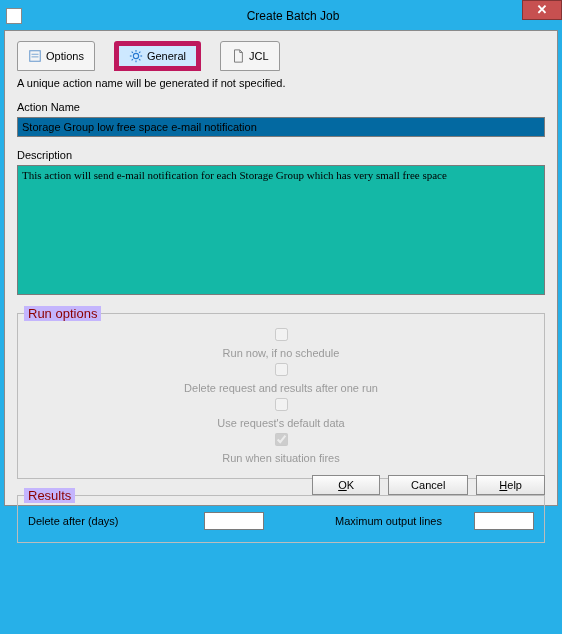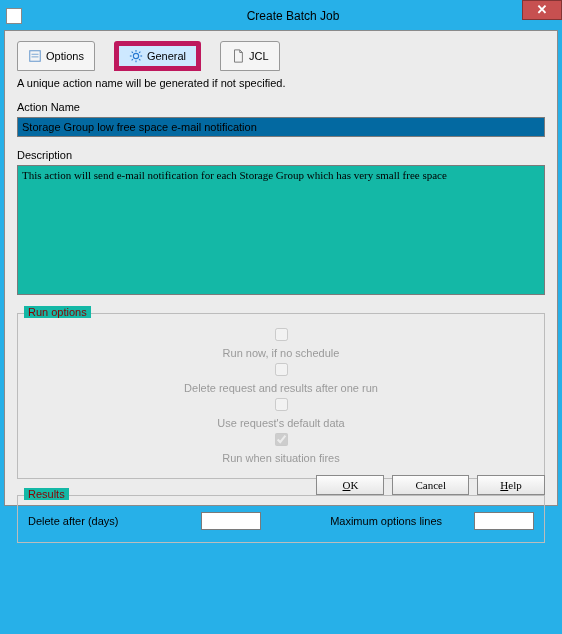--- a/index.html
+++ b/index.html
@@ -115,24 +115,24 @@
   .group {
     border: 1px solid #bcbcbc;
     margin-top: 16px;
     padding: 10px 10px 10px 10px;
     position: relative;
   }
   .group-title {
     position: absolute;
     top: -8px;
     left: 6px;
-    background: #14b8a6;
+    background: #c4b5fd;
     padding: 0 4px;
     color: #8b0000;
-    font-size: 11px;
+    font-size: 13px;
   }
   .check-row {
     display: flex;
     align-items: center;
     gap: 6px;
     margin: 4px 0;
     color: #9a9a9a;
     flex-direction: column;
   }
   .check-row input[type=checkbox] {
@@ -162,21 +162,21 @@
     right: 12px;
     bottom: 10px;
     display: flex;
     gap: 8px;
   }
   .btn {
     min-width: 68px;
     padding: 3px 22px;
     border: 1px solid #8a8a8a;
     background: linear-gradient(#fdfdfd,#e6e6e6);
-    font-family: Liberation Serif, serif;
+    font-family: Liberation Sans, sans-serif;
     font-size: 11px;
     cursor: pointer;
   }
   .btn .u { text-decoration: underline; }
   .spacer-v { height: 12px; }
 </style>
 </head>
 <body>
 
 <div class="window">
@@ -254,21 +254,21 @@
       </label>
     </div>
 
     <div class="group">
       <div class="group-title">Results</div>
       <div class="results-grid">
         <span class="lbl">Delete after (days)</span>
         <div style="width:54px"></div>
         <input type="text" class="num-input" value="" style="">
         <div style="width:40px"></div>
-        <span class="lbl">Maximum options lines</span>
+        <span class="lbl">Maximum output lines</span>
         <div class="spacer"></div>
         <input type="text" class="num-input" value="" style="">
       </div>
     </div>
 
     <div class="button-row">
       <button class="btn"><span class="u">O</span><span>K</span></button>
       <button class="btn">Cancel</button>
       <button class="btn"><span class="u">H</span><span>elp</span></button>
     </div>

